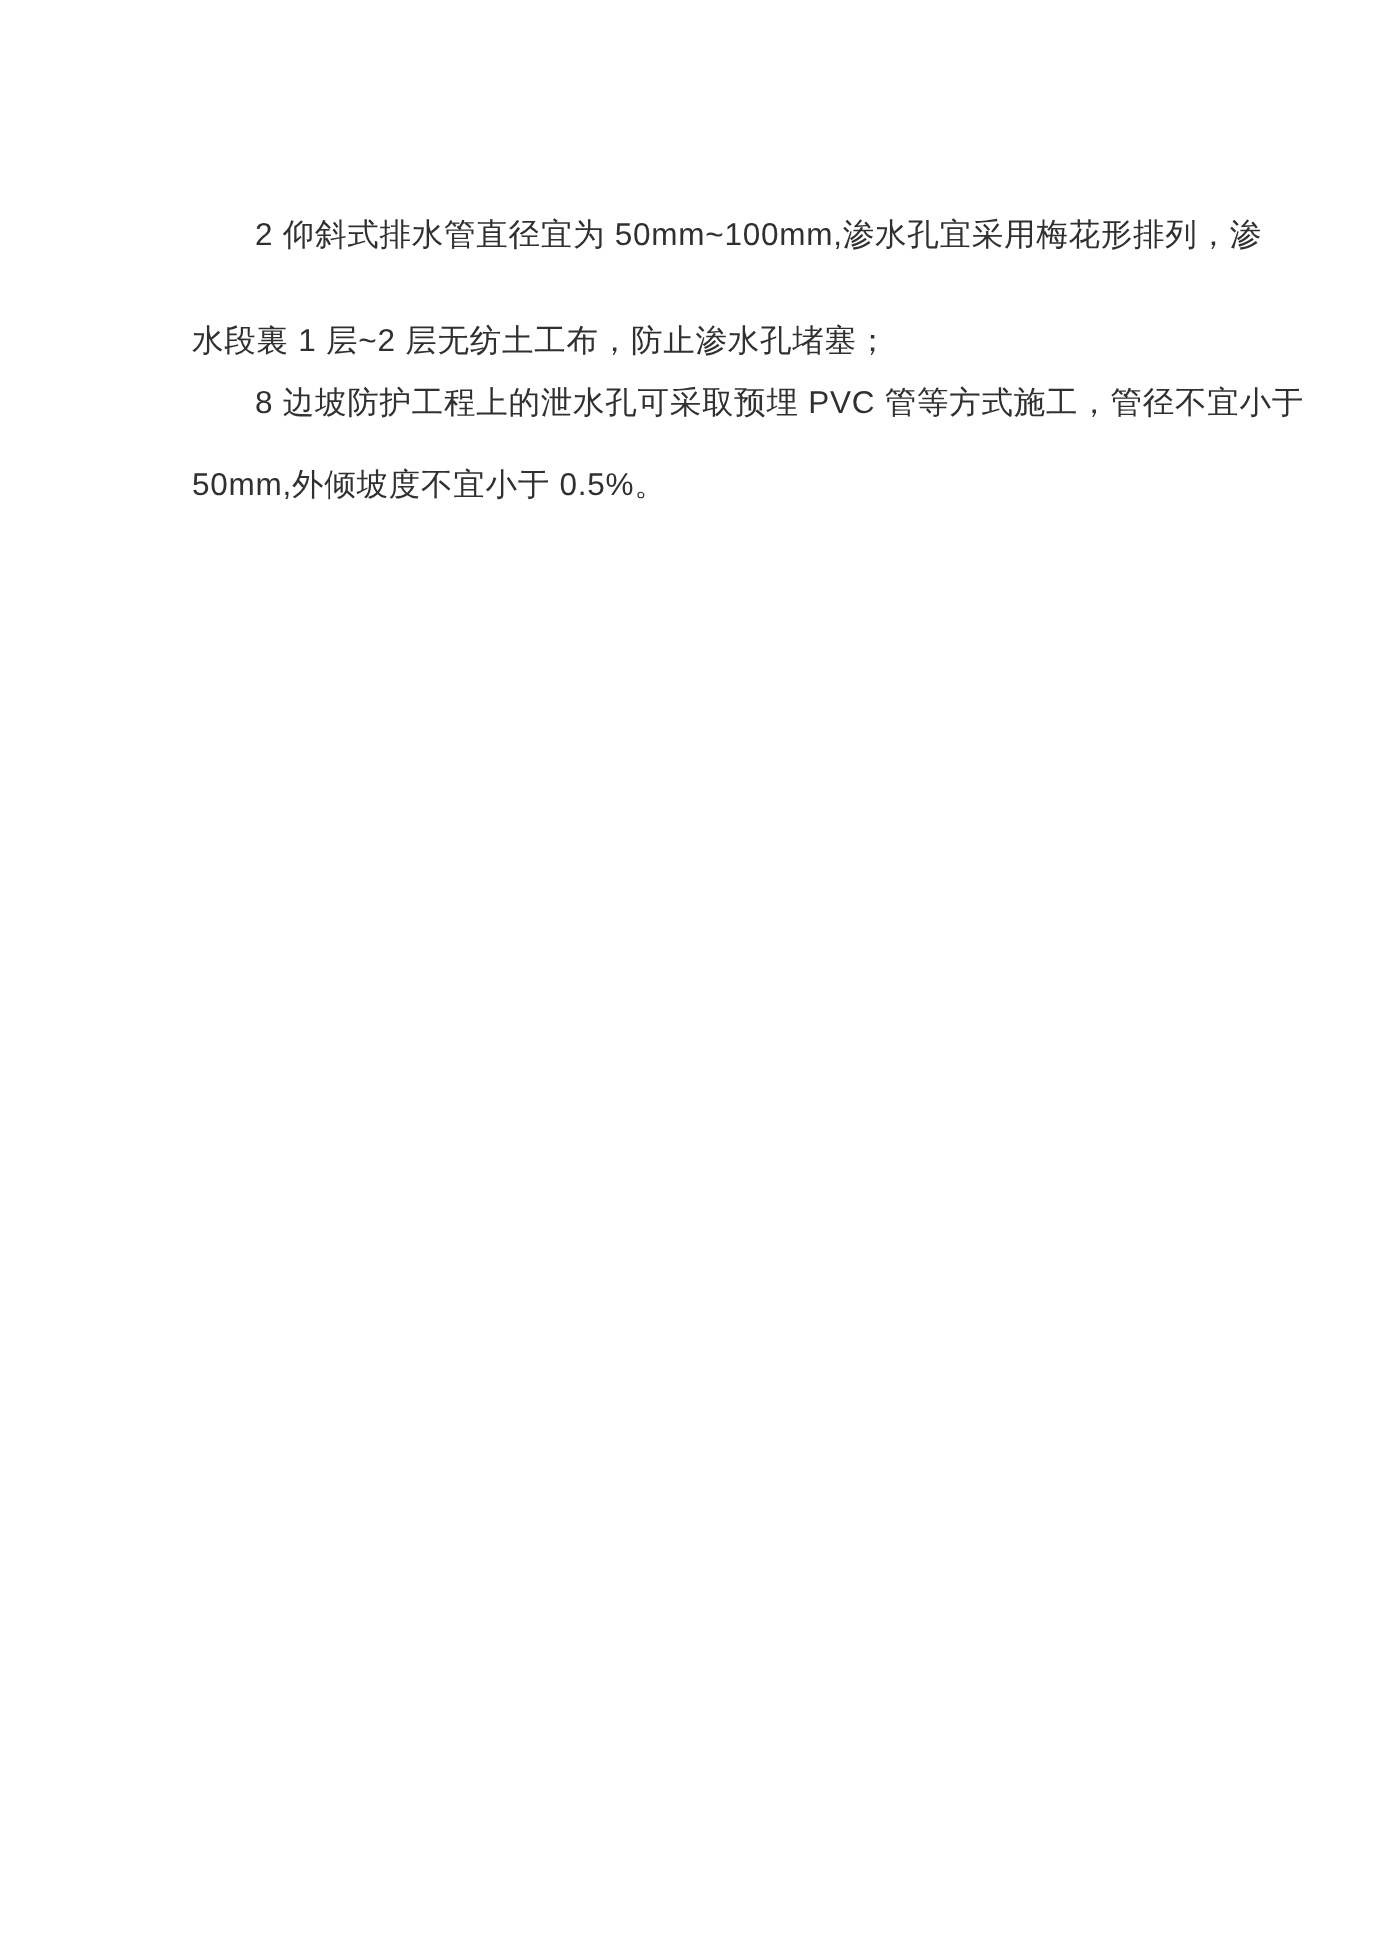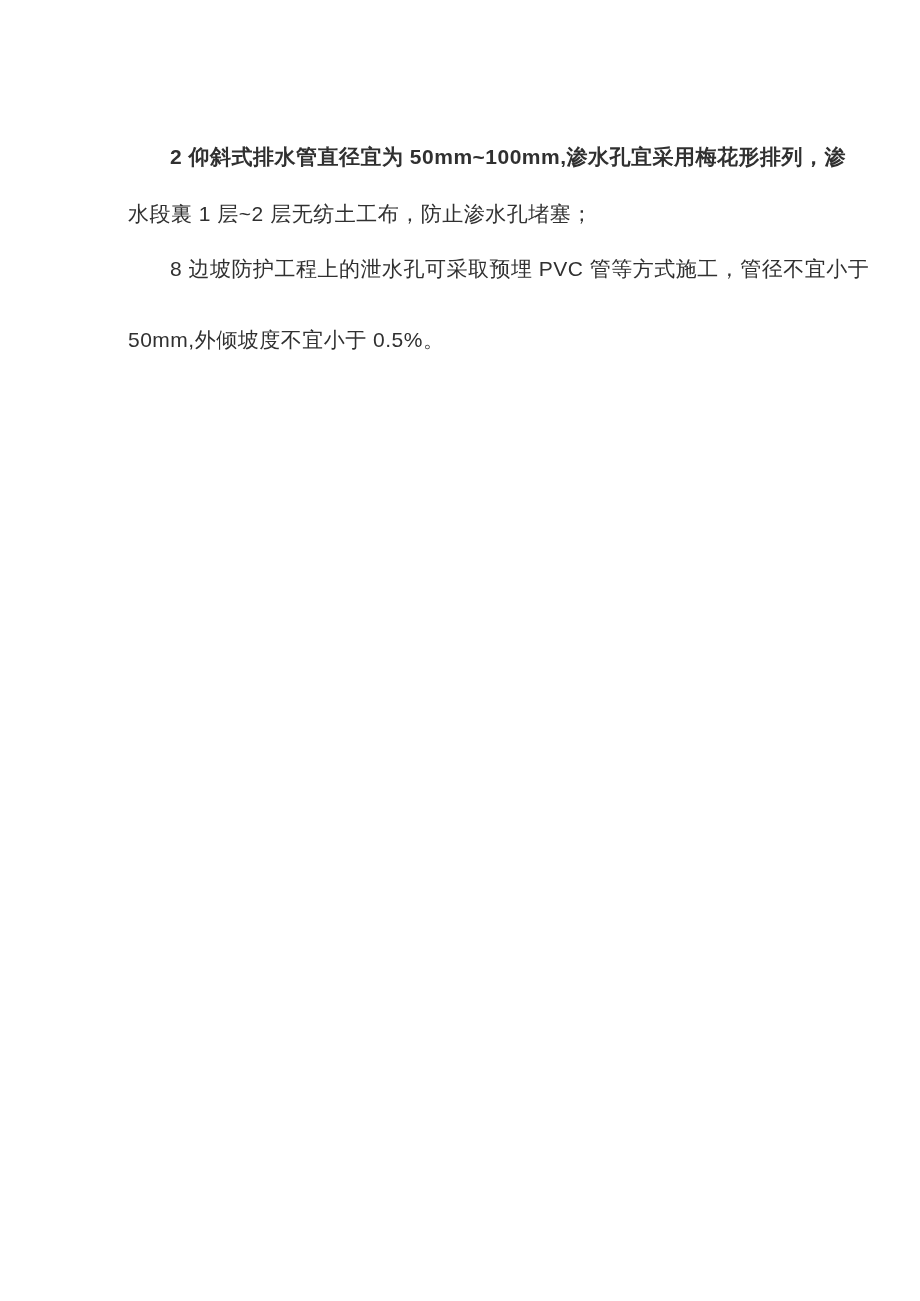--- a/index.html
+++ b/index.html
@@ -17,24 +17,24 @@
   .doc-line {
     position: absolute;
     left: 128px;
     white-space: nowrap;
     font-size: 21px;
     line-height: 23px;
     color: #303030;
     letter-spacing: 0.5px;
   }
   .doc-line.indent { left: 170px; }
-  .line-1 { top: 145px; font-weight: bold; }
-  .line-2 { top: 202px; }
+  .line-1 { top: 145px; }
+  .line-2 { top: 216px; }
   .line-3 { top: 257px; }
-  .line-4 { top: 328px; }
+  .line-4 { top: 312px; }
 </style>
 </head>
 <body>
 
 <div class="page">
   <div class="doc-line indent line-1">2 仰斜式排水管直径宜为 50mm~100mm,渗水孔宜采用梅花形排列，渗</div>
   <div class="doc-line line-2">水段裏 1 层~2 层无纺土工布，防止渗水孔堵塞；</div>
   <div class="doc-line indent line-3">8 边坡防护工程上的泄水孔可采取预埋 PVC 管等方式施工，管径不宜小于</div>
   <div class="doc-line line-4">50mm,外倾坡度不宜小于 0.5%。</div>
 </div>

